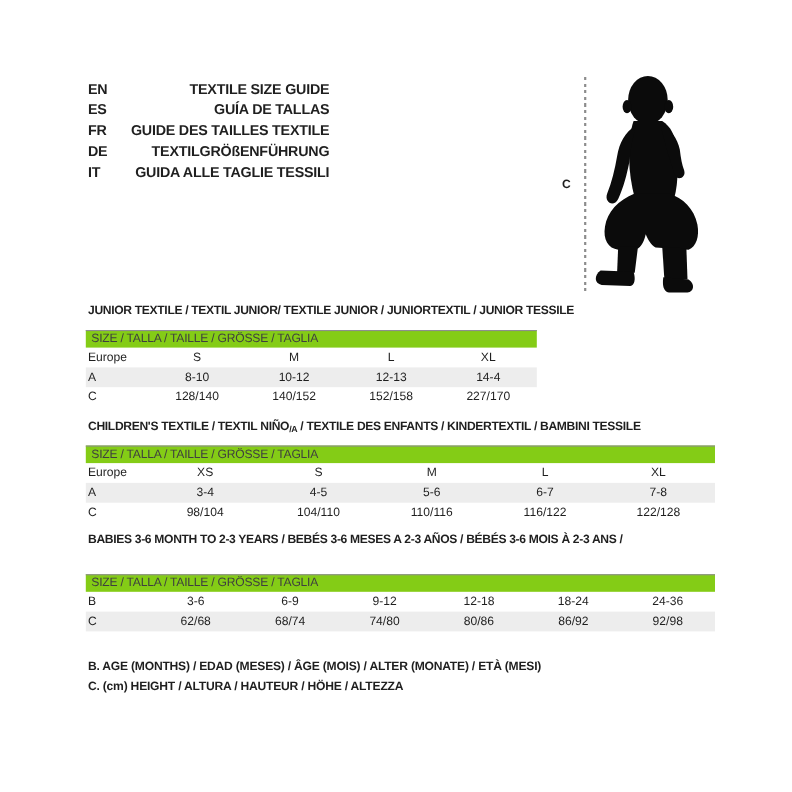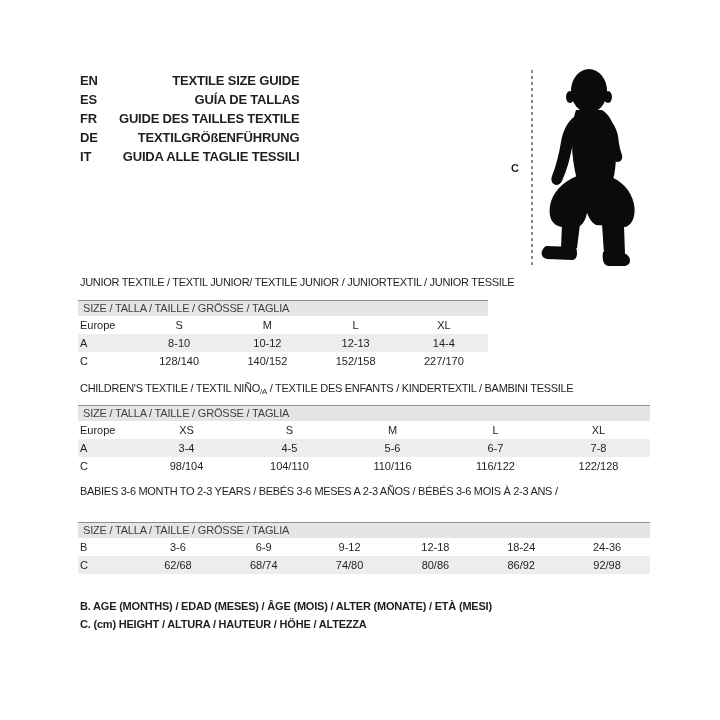--- a/index.html
+++ b/index.html
@@ -18,28 +18,28 @@
 
   
   .measure-line {
     left:531px; top:70px; width:2px; height:198px;
     background:repeating-linear-gradient(to bottom,#8c8c8c 0 3px,transparent 3px 6px);
   }
   .measure-label { left:511px; top:162px; font-size:11px; font-weight:bold; }
   .silhouette { left:540px; top:66px; }
 
   
-  .section-title { font-size:11px; font-weight:normal; letter-spacing:-0.3px; white-space:nowrap;text-align:center; }
+  .section-title { font-size:11px; font-weight:bold; letter-spacing:-0.3px; white-space:nowrap;text-align:center; }
   .title-sub { font-size:8px; position:relative; top:2px; }
 
   
   .size-table { font-size:11px; }
   .thead {
     height:15px; line-height:15px; padding-left:5px;
-    background:#e5e5e5; border-top:1px solid #8e8e8e;
+    background:#84cc16; border-top:1px solid #8e8e8e;
     color:#3f3f3f; letter-spacing:-0.2px; white-space:nowrap; overflow:hidden;
   }
   .trow { display:flex; height:18px; line-height:18px; }
   .trow.shaded { background:#ededed; }
   .tlabel { width:55px; padding-left:2px; }
   .tcell { flex:1; text-align:center; }
 
   
   .fnote { line-height:17.5px; font-size:11px; font-weight:bold; letter-spacing:-0.2px; white-space:nowrap; }
 </style>

